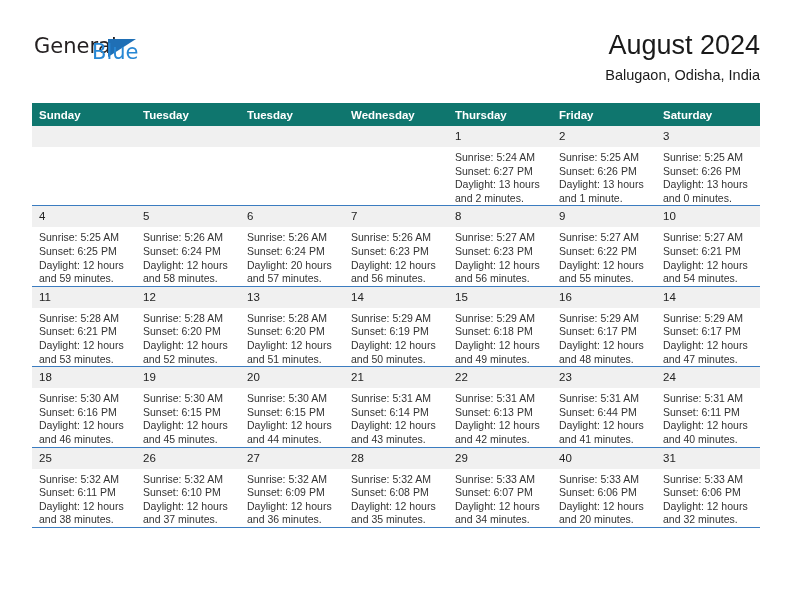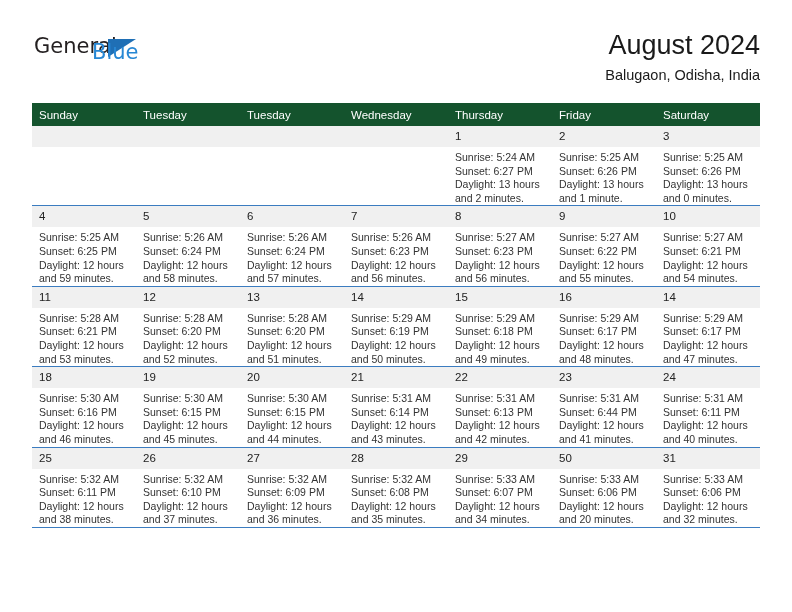--- a/index.html
+++ b/index.html
@@ -91,24 +91,24 @@
   
   .calendar {
     position: absolute;
     left: 32px;
     top: 103px;
     width: 728px;
     border-collapse: collapse;
     table-layout: fixed;
   }
   .calendar th {
-    background: #14532d;
+    background: #0f766e;
     color: #ffffff;
     font-size: 11.5px;
-    font-weight: 400;
+    font-weight: 700;
     text-align: left;
     padding: 5px 0 5px 7px;
     height: 13px;
     border: none;
   }
   .calendar td {
     vertical-align: top;
     padding: 0;
     border: none;
     border-bottom: 1.5px solid #3b7cc0;
@@ -225,21 +225,21 @@
               <div>Sunrise: 5:26 AM</div>
               <div>Sunset: 6:24 PM</div>
               <div class="wrapline">Daylight: 12 hours and 58 minutes.</div>
             </div>
           </td>
           <td>
             <div class="daynum">6</div>
             <div class="details">
               <div>Sunrise: 5:26 AM</div>
               <div>Sunset: 6:24 PM</div>
-              <div class="wrapline">Daylight: 12 hours and 57 minutes.</div>
+              <div class="wrapline">Daylight: 20 hours and 57 minutes.</div>
             </div>
           </td>
           <td>
             <div class="daynum">7</div>
             <div class="details">
               <div>Sunrise: 5:26 AM</div>
               <div>Sunset: 6:23 PM</div>
               <div class="wrapline">Daylight: 12 hours and 56 minutes.</div>
             </div>
           </td>
@@ -419,21 +419,21 @@
           </td>
           <td>
             <div class="daynum">29</div>
             <div class="details">
               <div>Sunrise: 5:33 AM</div>
               <div>Sunset: 6:07 PM</div>
               <div class="wrapline">Daylight: 12 hours and 34 minutes.</div>
             </div>
           </td>
           <td>
-            <div class="daynum">50</div>
+            <div class="daynum">40</div>
             <div class="details">
               <div>Sunrise: 5:33 AM</div>
               <div>Sunset: 6:06 PM</div>
               <div class="wrapline">Daylight: 12 hours and 20 minutes.</div>
             </div>
           </td>
           <td>
             <div class="daynum">31</div>
             <div class="details">
               <div>Sunrise: 5:33 AM</div>

